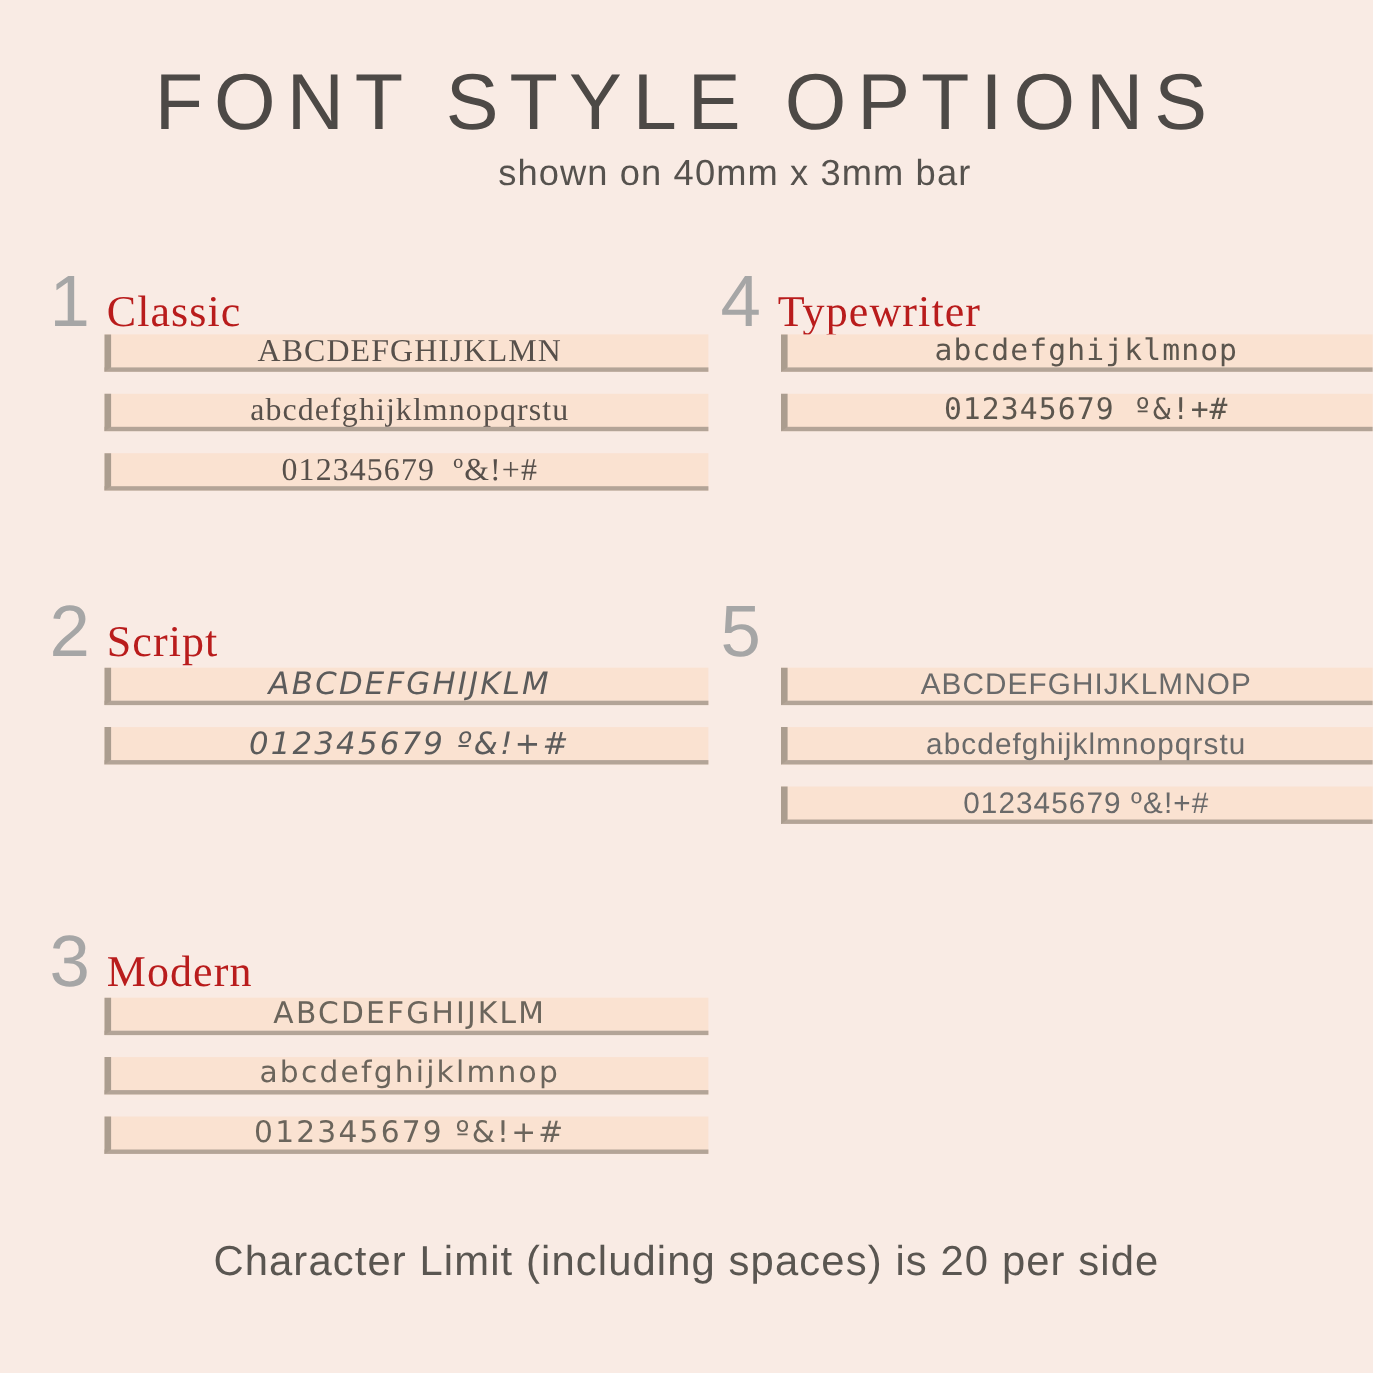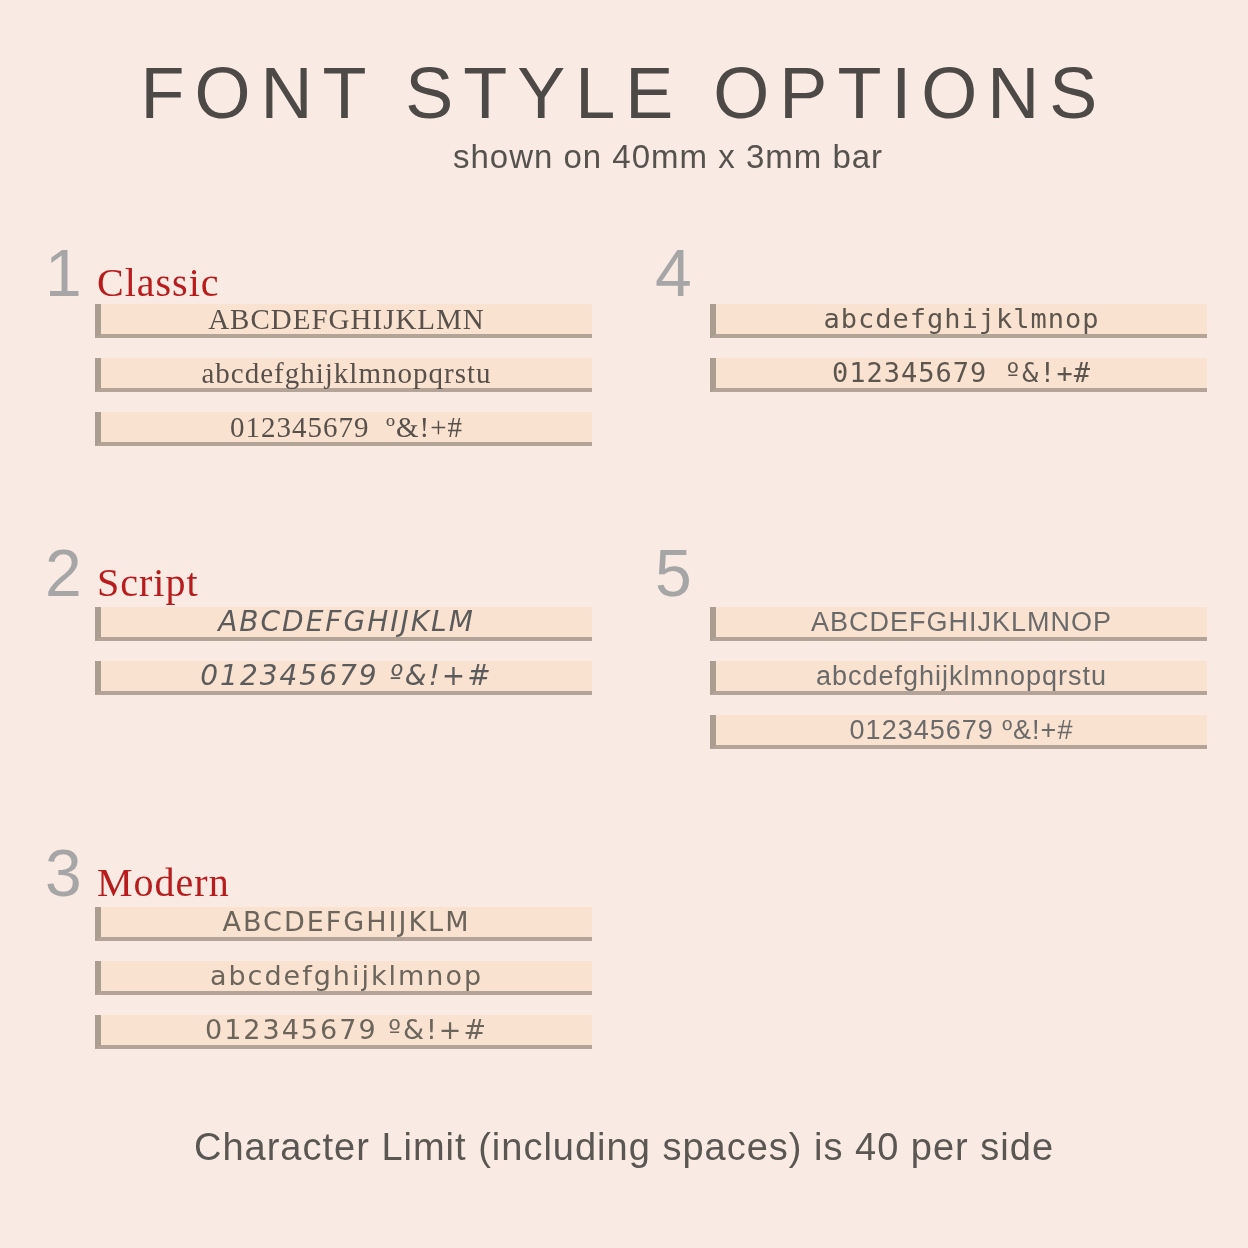--- a/index.html
+++ b/index.html
@@ -52,21 +52,21 @@
     font-size: 40px;
     line-height: 44px;
     color: #b91c1c;
     letter-spacing: 1px;
   }
   .bars {
     position: absolute;
     width: 497px;
   }
   .bar {
-    width: 497px;
+    width: 549px;
     height: 34px;
     margin-bottom: 20px;
     background: #fae2d1;
     border-left: 6px solid #ab9d8f;
     border-bottom: 4px solid #b3a497;
     display: flex;
     align-items: center;
     justify-content: center;
   }
   .bar-text {
@@ -134,20 +134,21 @@
     <div class="bar">
         <span class="bar-text">abcdefghijklmnopqrstu</span>
       </div>
     <div class="bar">
         <span class="bar-text">012345679  º&amp;!+#</span>
       </div>
   </div>
 
   <div class="section-header" style="left:655px; top:240px;">
     <span class="section-number">4</span>
+    <span class="section-label">Typewriter</span>
   </div>
   <div class="bars style-typewriter" style="left:710px; top:304px;">
     <div class="bar">
         <span class="bar-text">abcdefghijklmnop</span>
       </div>
     <div class="bar">
         <span class="bar-text">012345679 º&amp;!+#</span>
       </div>
   </div>
 
@@ -188,15 +189,15 @@
         <span class="bar-text">ABCDEFGHIJKLM</span>
       </div>
     <div class="bar">
         <span class="bar-text">abcdefghijklmnop</span>
       </div>
     <div class="bar">
         <span class="bar-text">012345679 º&amp;!+#</span>
       </div>
   </div>
 
-  <div class="footer-note">Character Limit (including spaces) is 40 per side</div>
+  <div class="footer-note">Character Limit (including spaces) is 20 per side</div>
 
 </div>
 
 </body></html>

